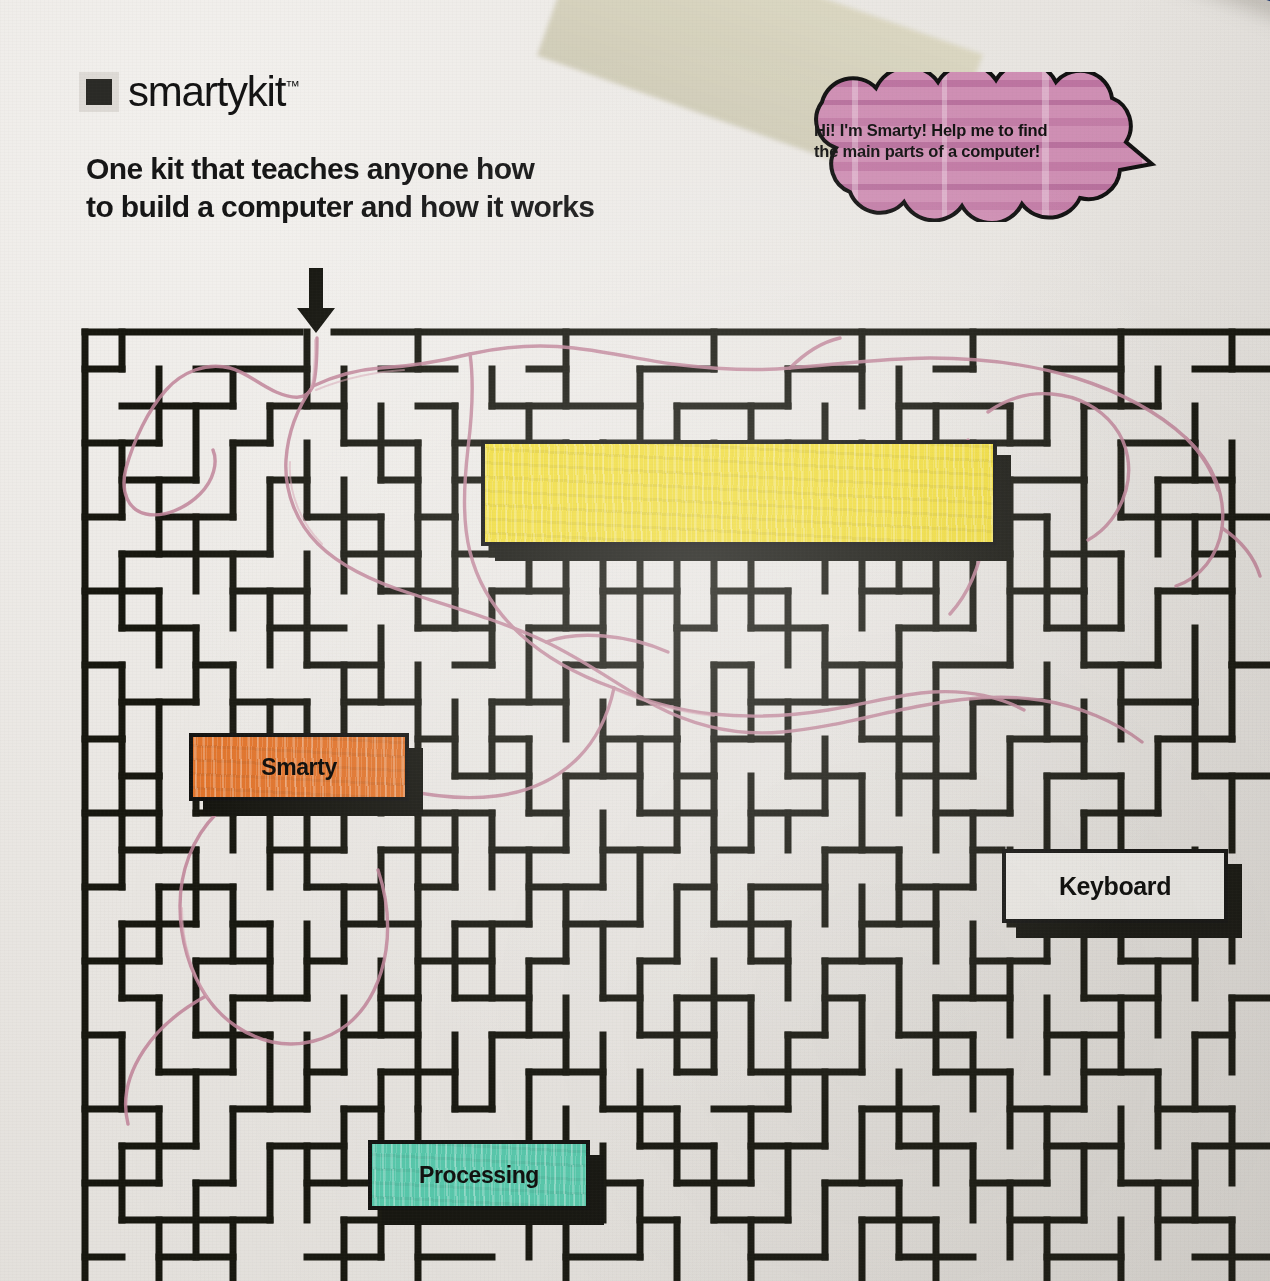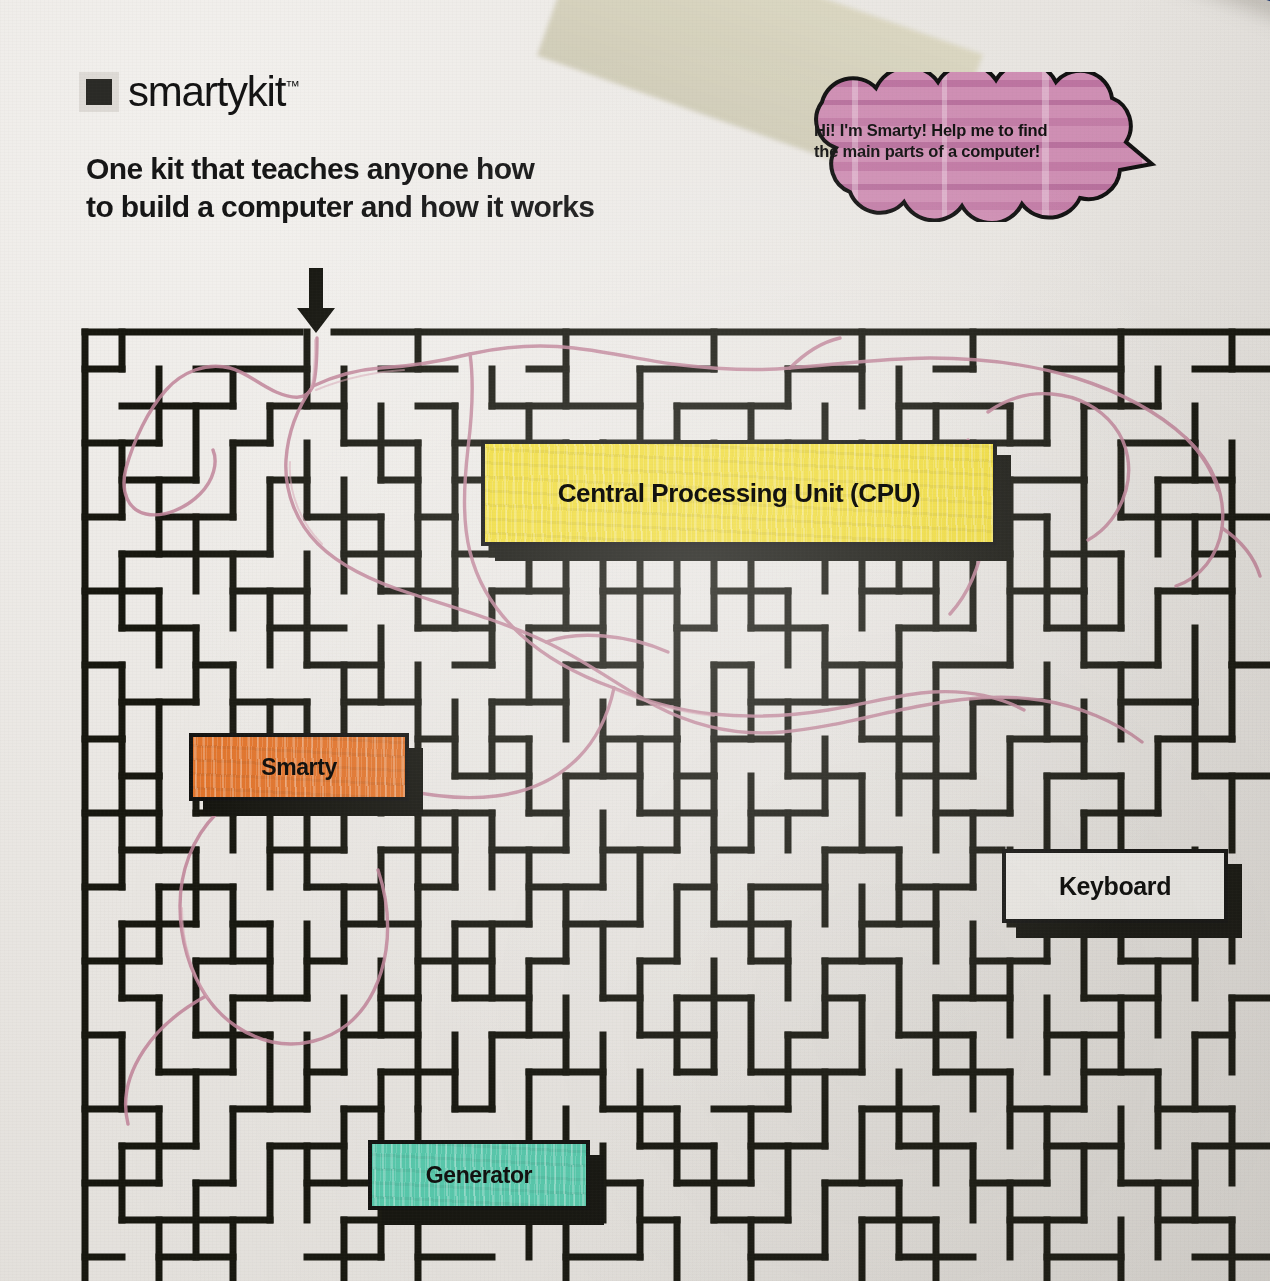--- a/index.html
+++ b/index.html
@@ -302,21 +302,20 @@
   <svg id="arrow" viewBox="0 0 40 66">
     <path d="M13,0 H27 V40 H39 L20,65 L1,40 H13 Z" fill="#15150f"></path>
   </svg>
 
   <div class="box" id="box-cpu">
     <div class="shadow"></div>
     <div class="frame">
       <div class="fill" style="background:#f2de3c">
         <div class="crayon"></div>
       </div>
-      <div class="label">Central Processing Unit (CPU)</div>
     </div>
   </div>
 
   <div class="box" id="box-video">
     <div class="shadow"></div>
     <div class="frame">
       <div class="fill" style="background:#e2742b">
         <div class="crayon"></div>
       </div>
       <div class="label">Smarty</div>
@@ -330,19 +329,19 @@
       <div class="label">Keyboard</div>
     </div>
   </div>
 
   <div class="box" id="box-generator">
     <div class="shadow"></div>
     <div class="frame">
       <div class="fill" style="background:#56c8ab">
         <div class="crayon"></div>
       </div>
-      <div class="label">Generator</div>
+      <div class="label">Processing</div>
     </div>
   </div>
 
   <div id="grain"></div>
   <div id="vignette"></div>
 </div>
 
 </body></html>

